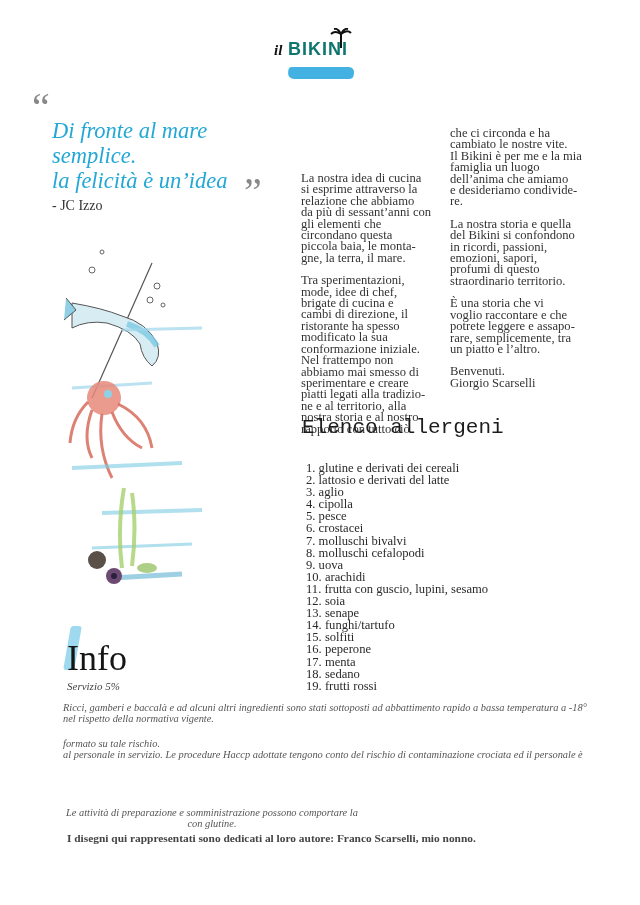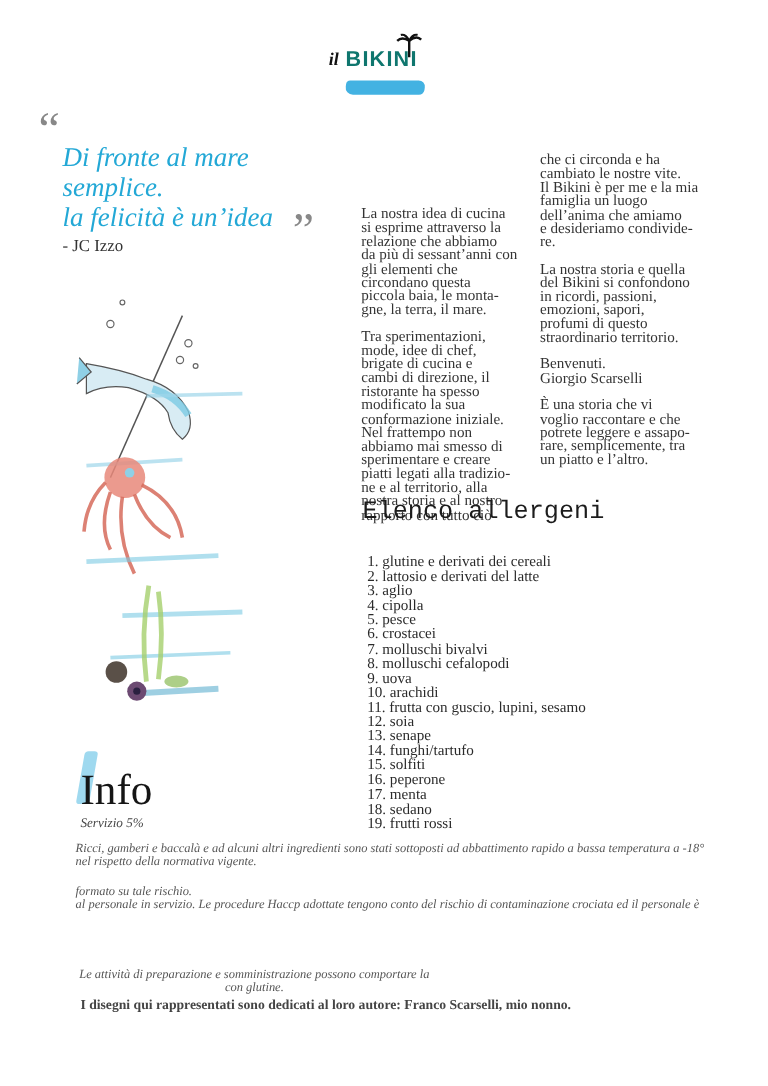--- a/index.html
+++ b/index.html
@@ -111,29 +111,29 @@
   </p>
   <p>
     <span class="line">La nostra storia e quella</span>
     <span class="line">del Bikini si confondono</span>
     <span class="line">in ricordi, passioni,</span>
     <span class="line">emozioni, sapori,</span>
     <span class="line">profumi di questo</span>
     <span class="line">straordinario territorio.</span>
   </p>
   <p>
-    <span class="line">Benvenuti.</span>
-    <span class="line">Giorgio Scarselli</span>
-  </p>
-  <p>
     <span class="line">È una storia che vi</span>
     <span class="line">voglio raccontare e che</span>
     <span class="line">potrete leggere e assapo-</span>
     <span class="line">rare, semplicemente, tra</span>
     <span class="line">un piatto e l’altro.</span>
+  </p>
+  <p>
+    <span class="line">Benvenuti.</span>
+    <span class="line">Giorgio Scarselli</span>
   </p>
 </div>
 
 <svg class="abs illus" viewBox="0 0 150 360">
   <g>
     <circle cx="30" cy="22" r="3" fill="none" stroke="#666" stroke-width="1"></circle>
     <circle cx="40" cy="4" r="2" fill="none" stroke="#666" stroke-width="1"></circle>
     <circle cx="95" cy="38" r="3" fill="none" stroke="#666" stroke-width="1"></circle>
     <circle cx="88" cy="52" r="3" fill="none" stroke="#666" stroke-width="1"></circle>
     <circle cx="101" cy="57" r="2" fill="none" stroke="#666" stroke-width="1"></circle>

